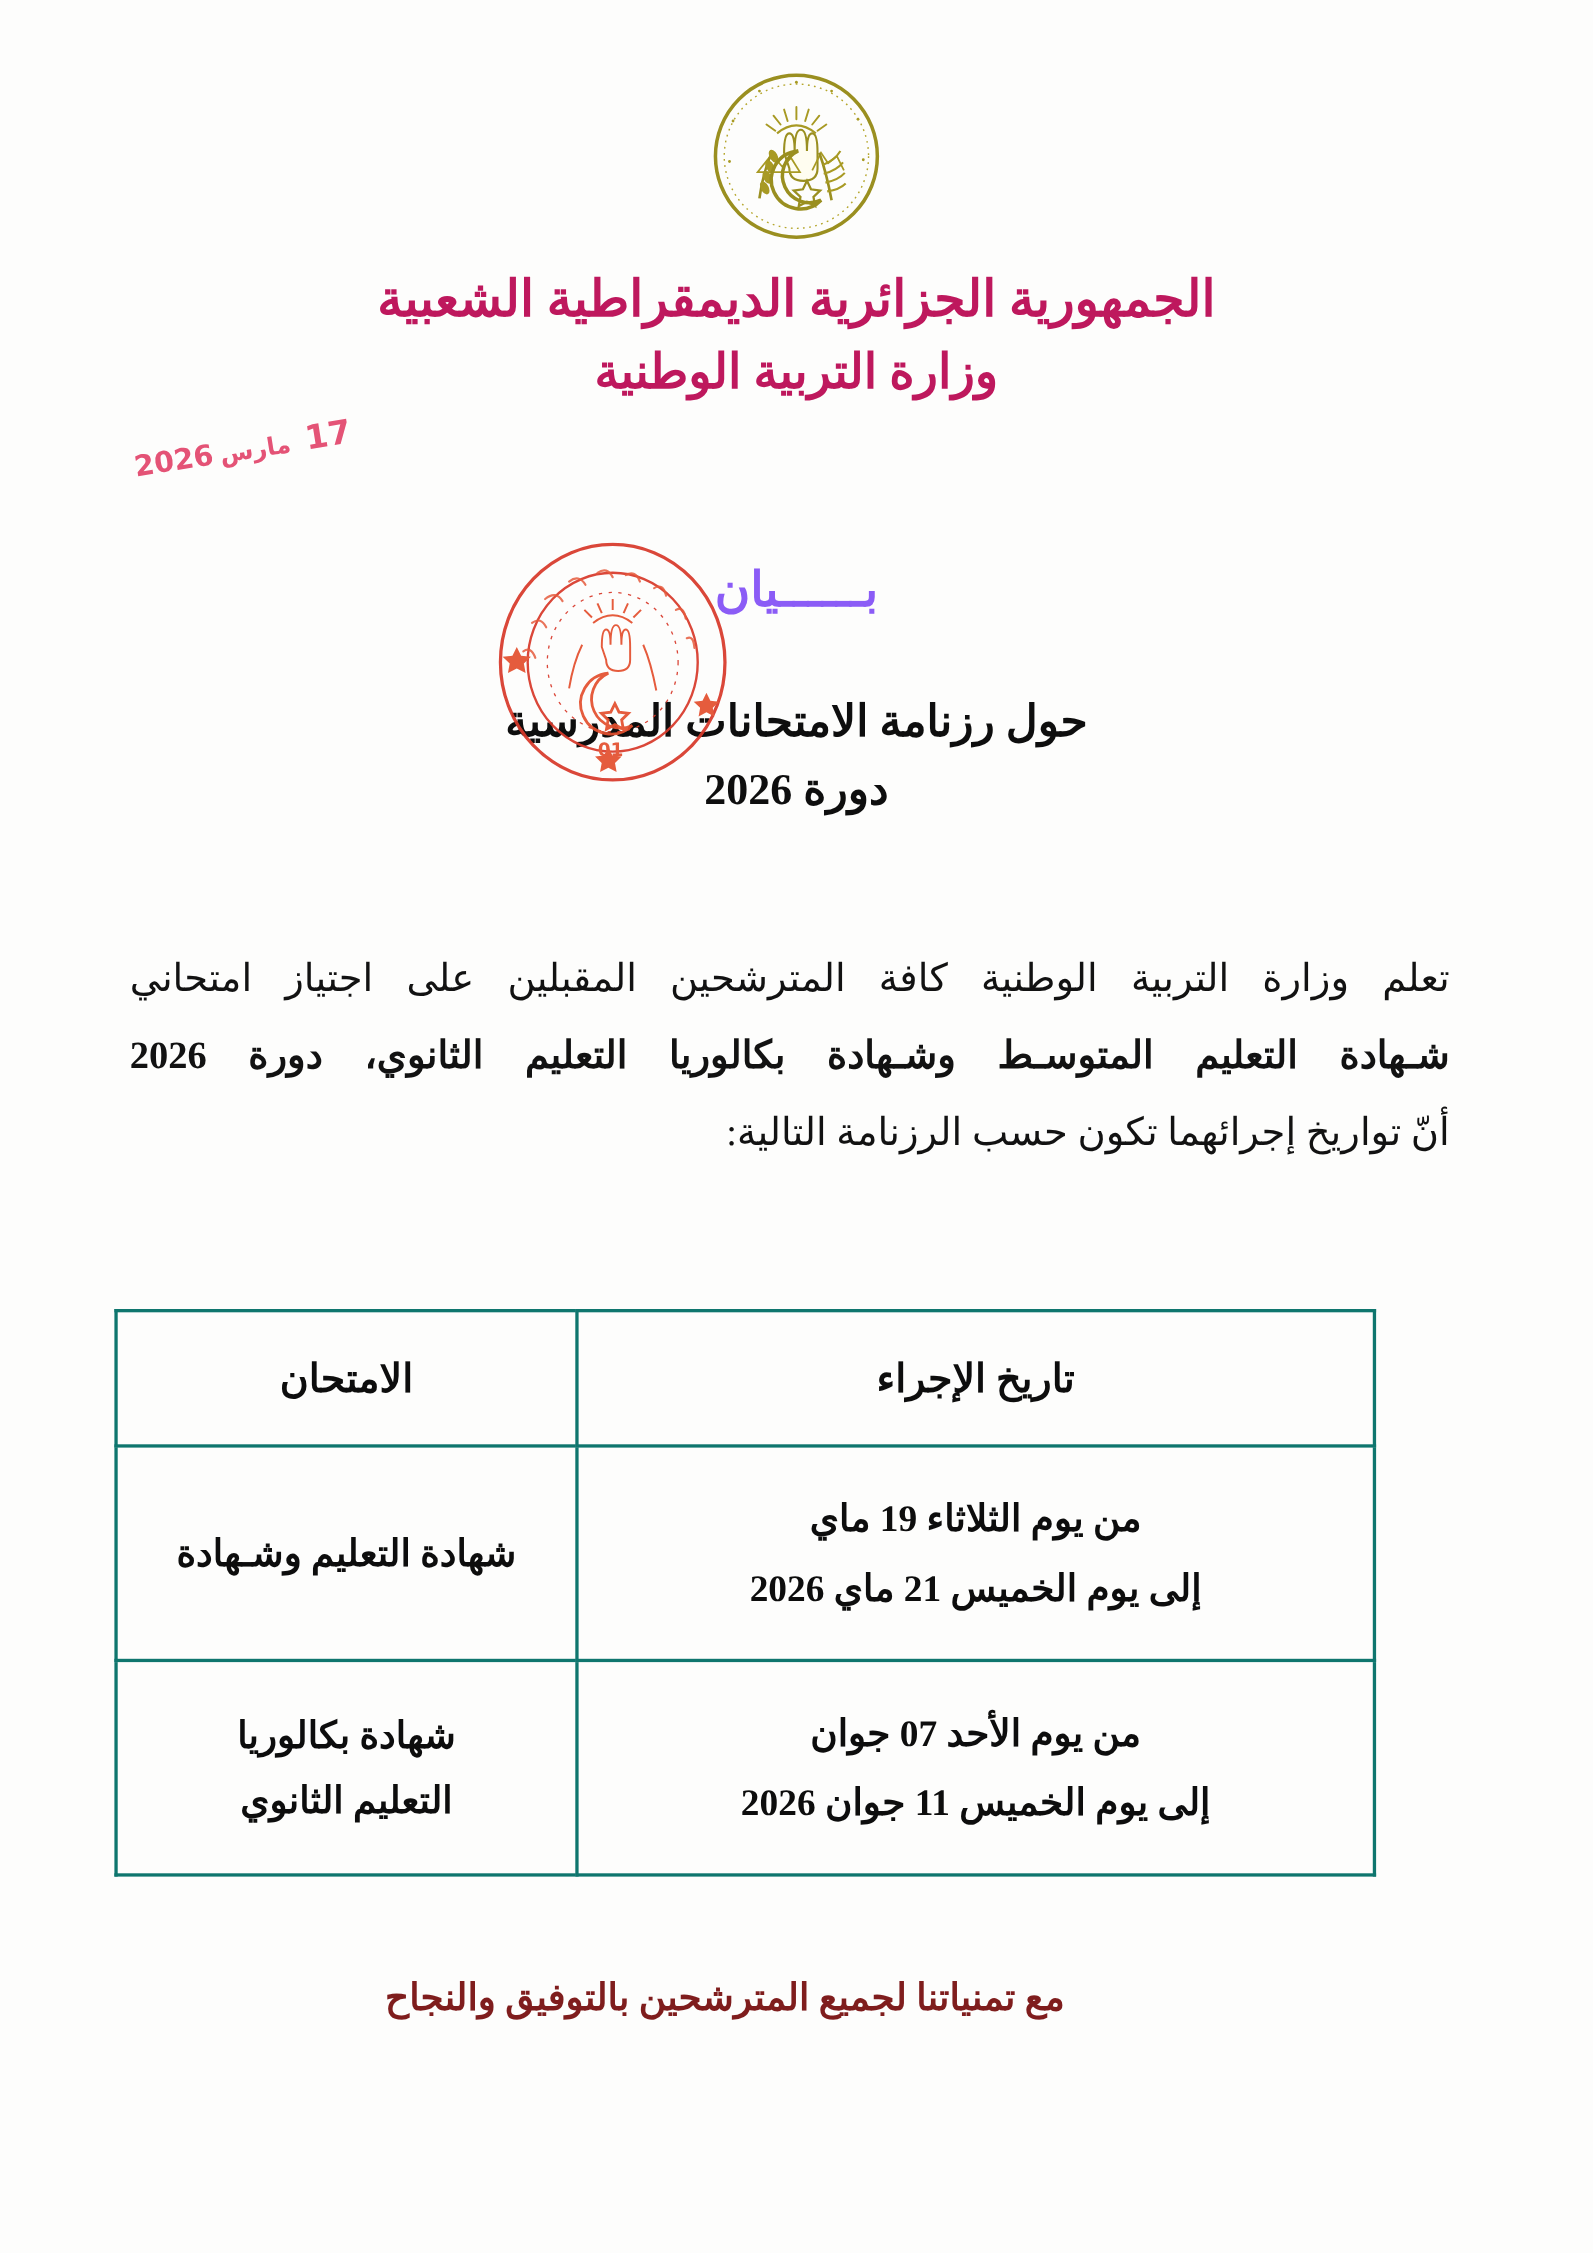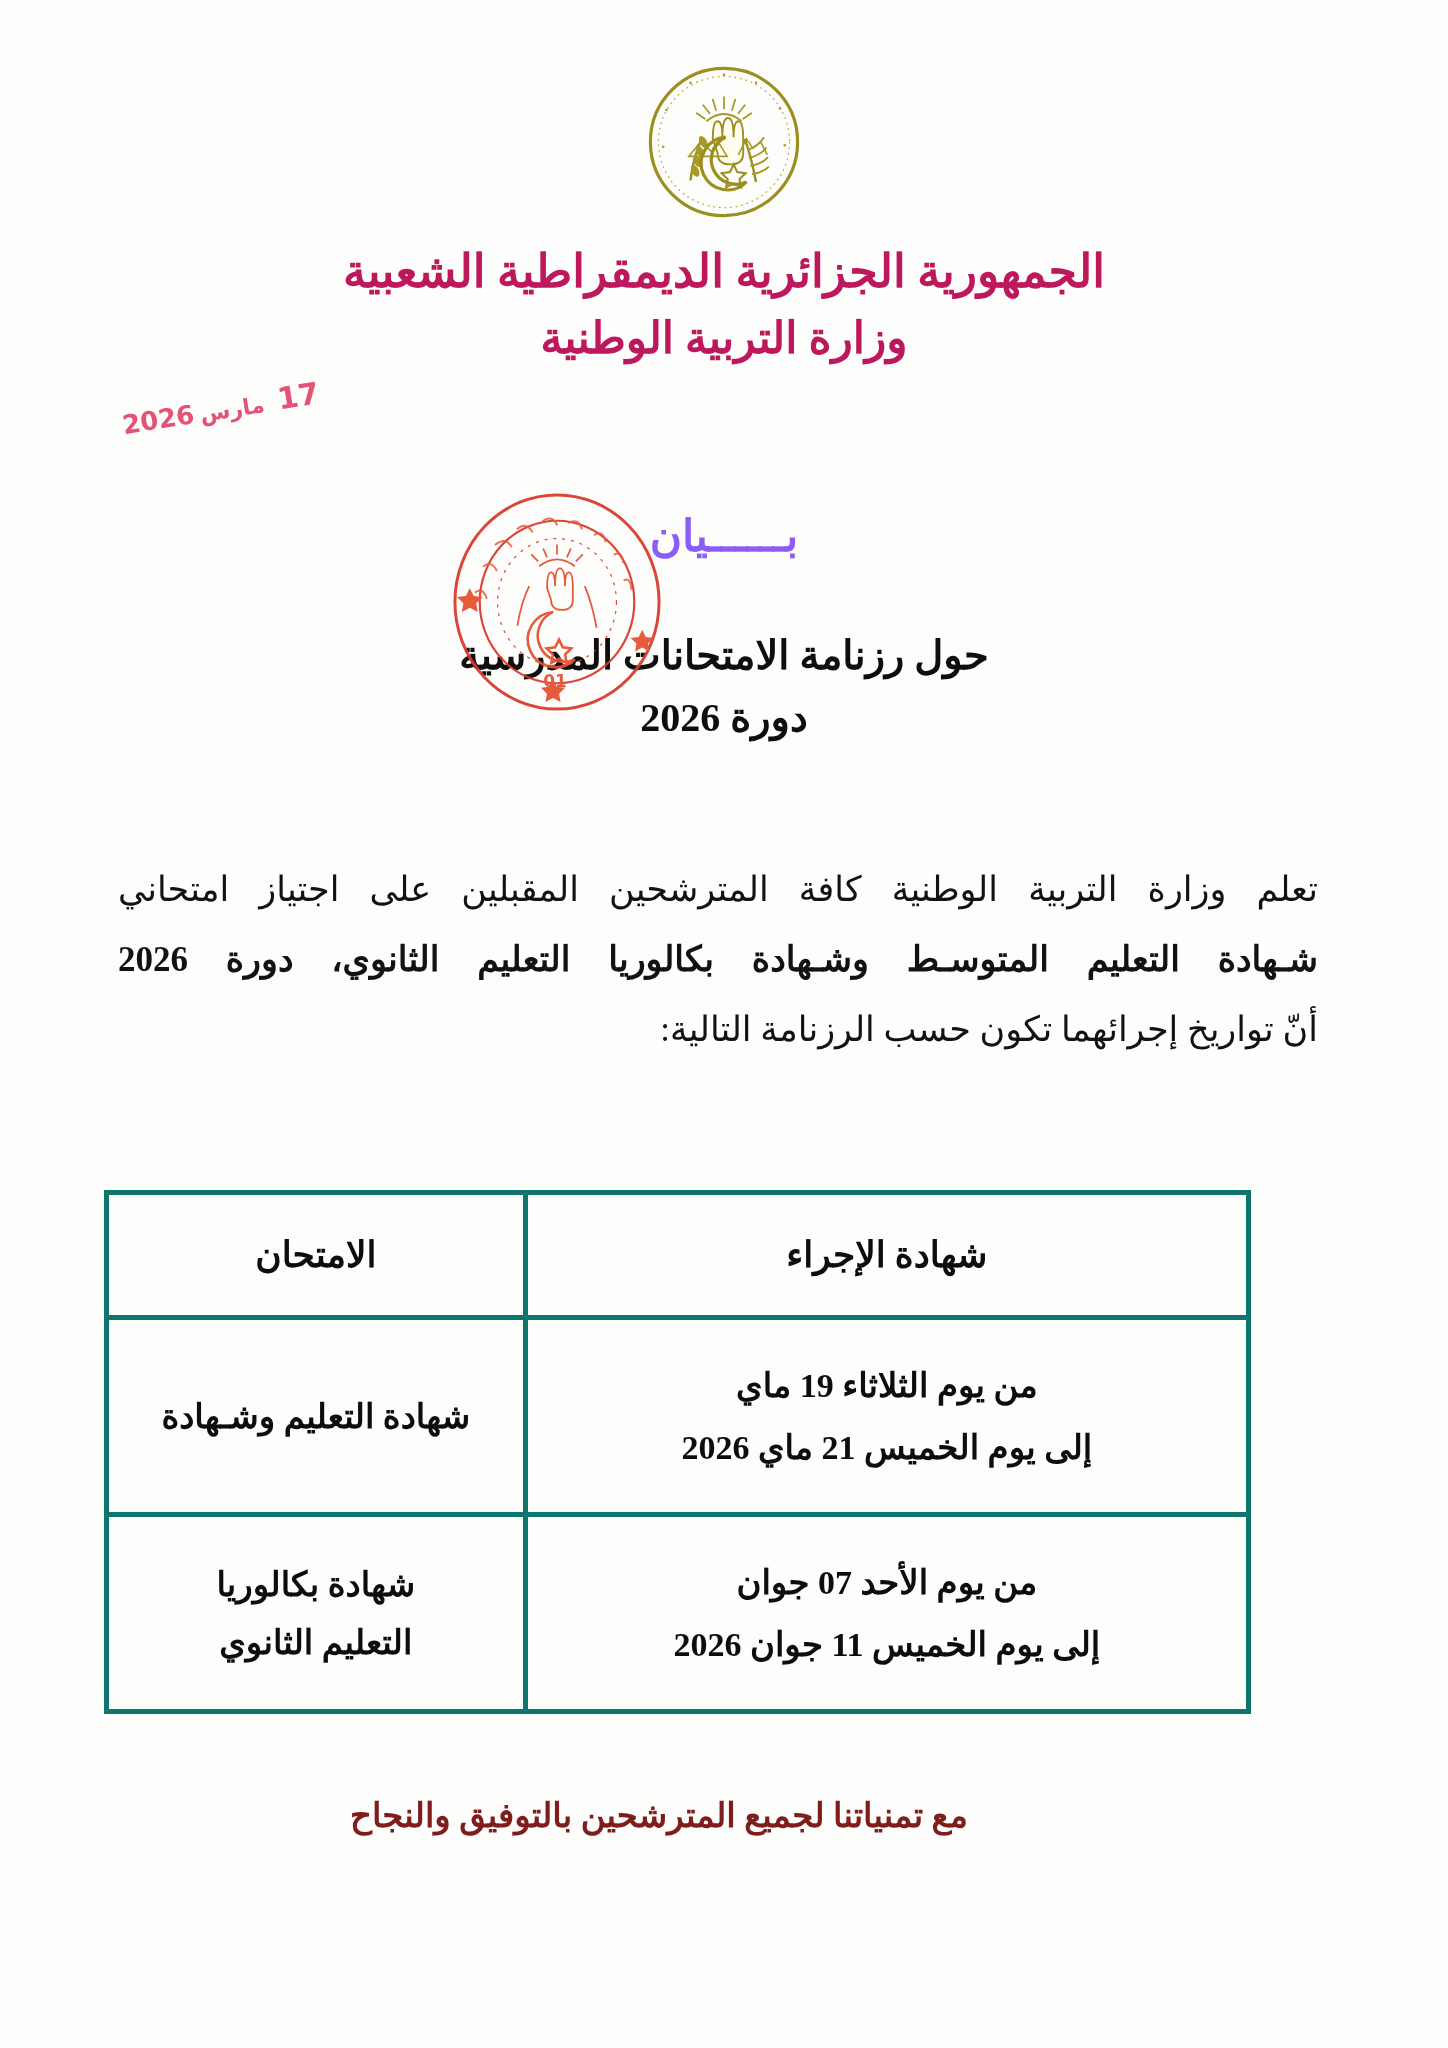--- a/index.html
+++ b/index.html
@@ -155,21 +155,21 @@
   
   .sched-table {
     position: absolute;
     top: 1190px;
     left: 104px;
     width: 1147px;
     border-collapse: collapse;
     table-layout: fixed;
   }
   .sched-table td, .sched-table th {
-    border: 5px solid #0f766e;
+    border: 3px solid #0f766e;
     text-align: center;
     vertical-align: middle;
     color: #0d0d0d;
   }
   .sched-table th {
     height: 118px;
     font-size: 36px;
     font-weight: 700;
   }
   .sched-table td {
@@ -317,21 +317,21 @@
 
   <div class="body-block">
     <div class="body-line">تعلم وزارة التربية الوطنية كافة المترشحين المقبلين على اجتياز امتحاني</div>
     <div class="body-line bold">شـهادة التعليم المتوسـط وشـهادة بكالوريا التعليم الثانوي، دورة 2026</div>
     <div class="body-line last">أنّ تواريخ إجرائهما تكون حسب الرزنامة التالية:</div>
   </div>
 
   <table class="sched-table">
     <thead>
       <tr>
-        <th class="col-date">شهادة الإجراء</th>
+        <th class="col-date">تاريخ الإجراء</th>
         <th class="col-exam">الامتحان</th>
       </tr>
     </thead>
     <tbody>
       <tr>
         <td class="date-cell">
           <span class="l1">من يوم الثلاثاء  19 ماي</span>
           <span class="l2">إلى يوم الخميس  21 ماي 2026</span>
         </td>
         <td class="exam-cell">

